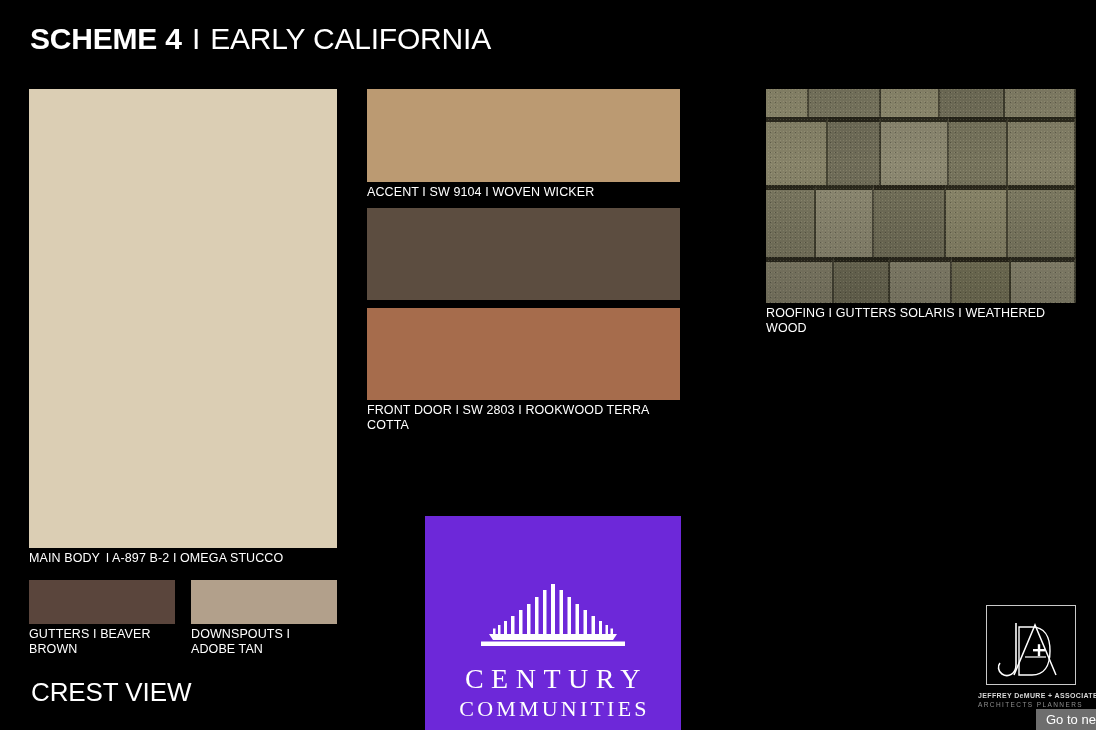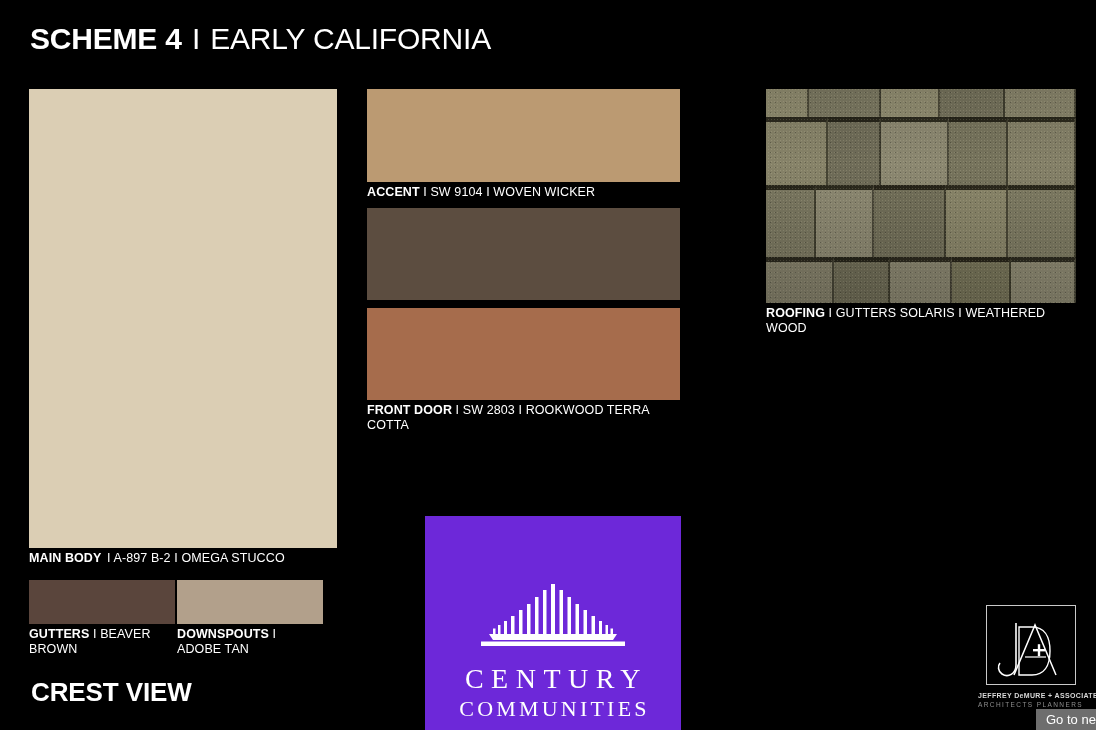--- a/index.html
+++ b/index.html
@@ -33,21 +33,21 @@
   .page-title .t-reg  { font-weight: normal; }
 
   
   .swatch-label {
     font-size: 12.5px;
     line-height: 15px;
     color: #ffffff;
     margin-top: 3px;
     letter-spacing: 0.1px;
   }
-  .swatch-label b { font-weight: bold; }
+  .swatch-label b { font-weight: normal; }
   .swatch-label .sep { padding: 0 1px; }
 
   
   .col-main {
     position: absolute;
     left: 29px;
     top: 89px;
     width: 308px;
   }
   .sw-main {
@@ -56,36 +56,36 @@
     background: #dbceb4;
   }
 
   
   .row-small {
     position: absolute;
     left: 29px;
     top: 580px;
     width: 308px;
     display: flex;
-    gap: 2px;
+    gap: 16px;
   }
   .small-cell { width: 146px; }
   .sw-small {
     width: 146px;
     height: 44px;
   }
   .sw-gutters   { background: #5a453c; }
   .sw-downspouts{ background: #b2a08b; }
 
   .project-name {
     position: absolute;
     left: 31px;
     top: 676px;
     font-size: 26px;
-    font-weight: bold;
+    font-weight: normal;
     letter-spacing: -0.1px;
     line-height: 32px;
   }
 
   
   .col-mid {
     position: absolute;
     left: 367px;
     top: 89px;
     width: 313px;

